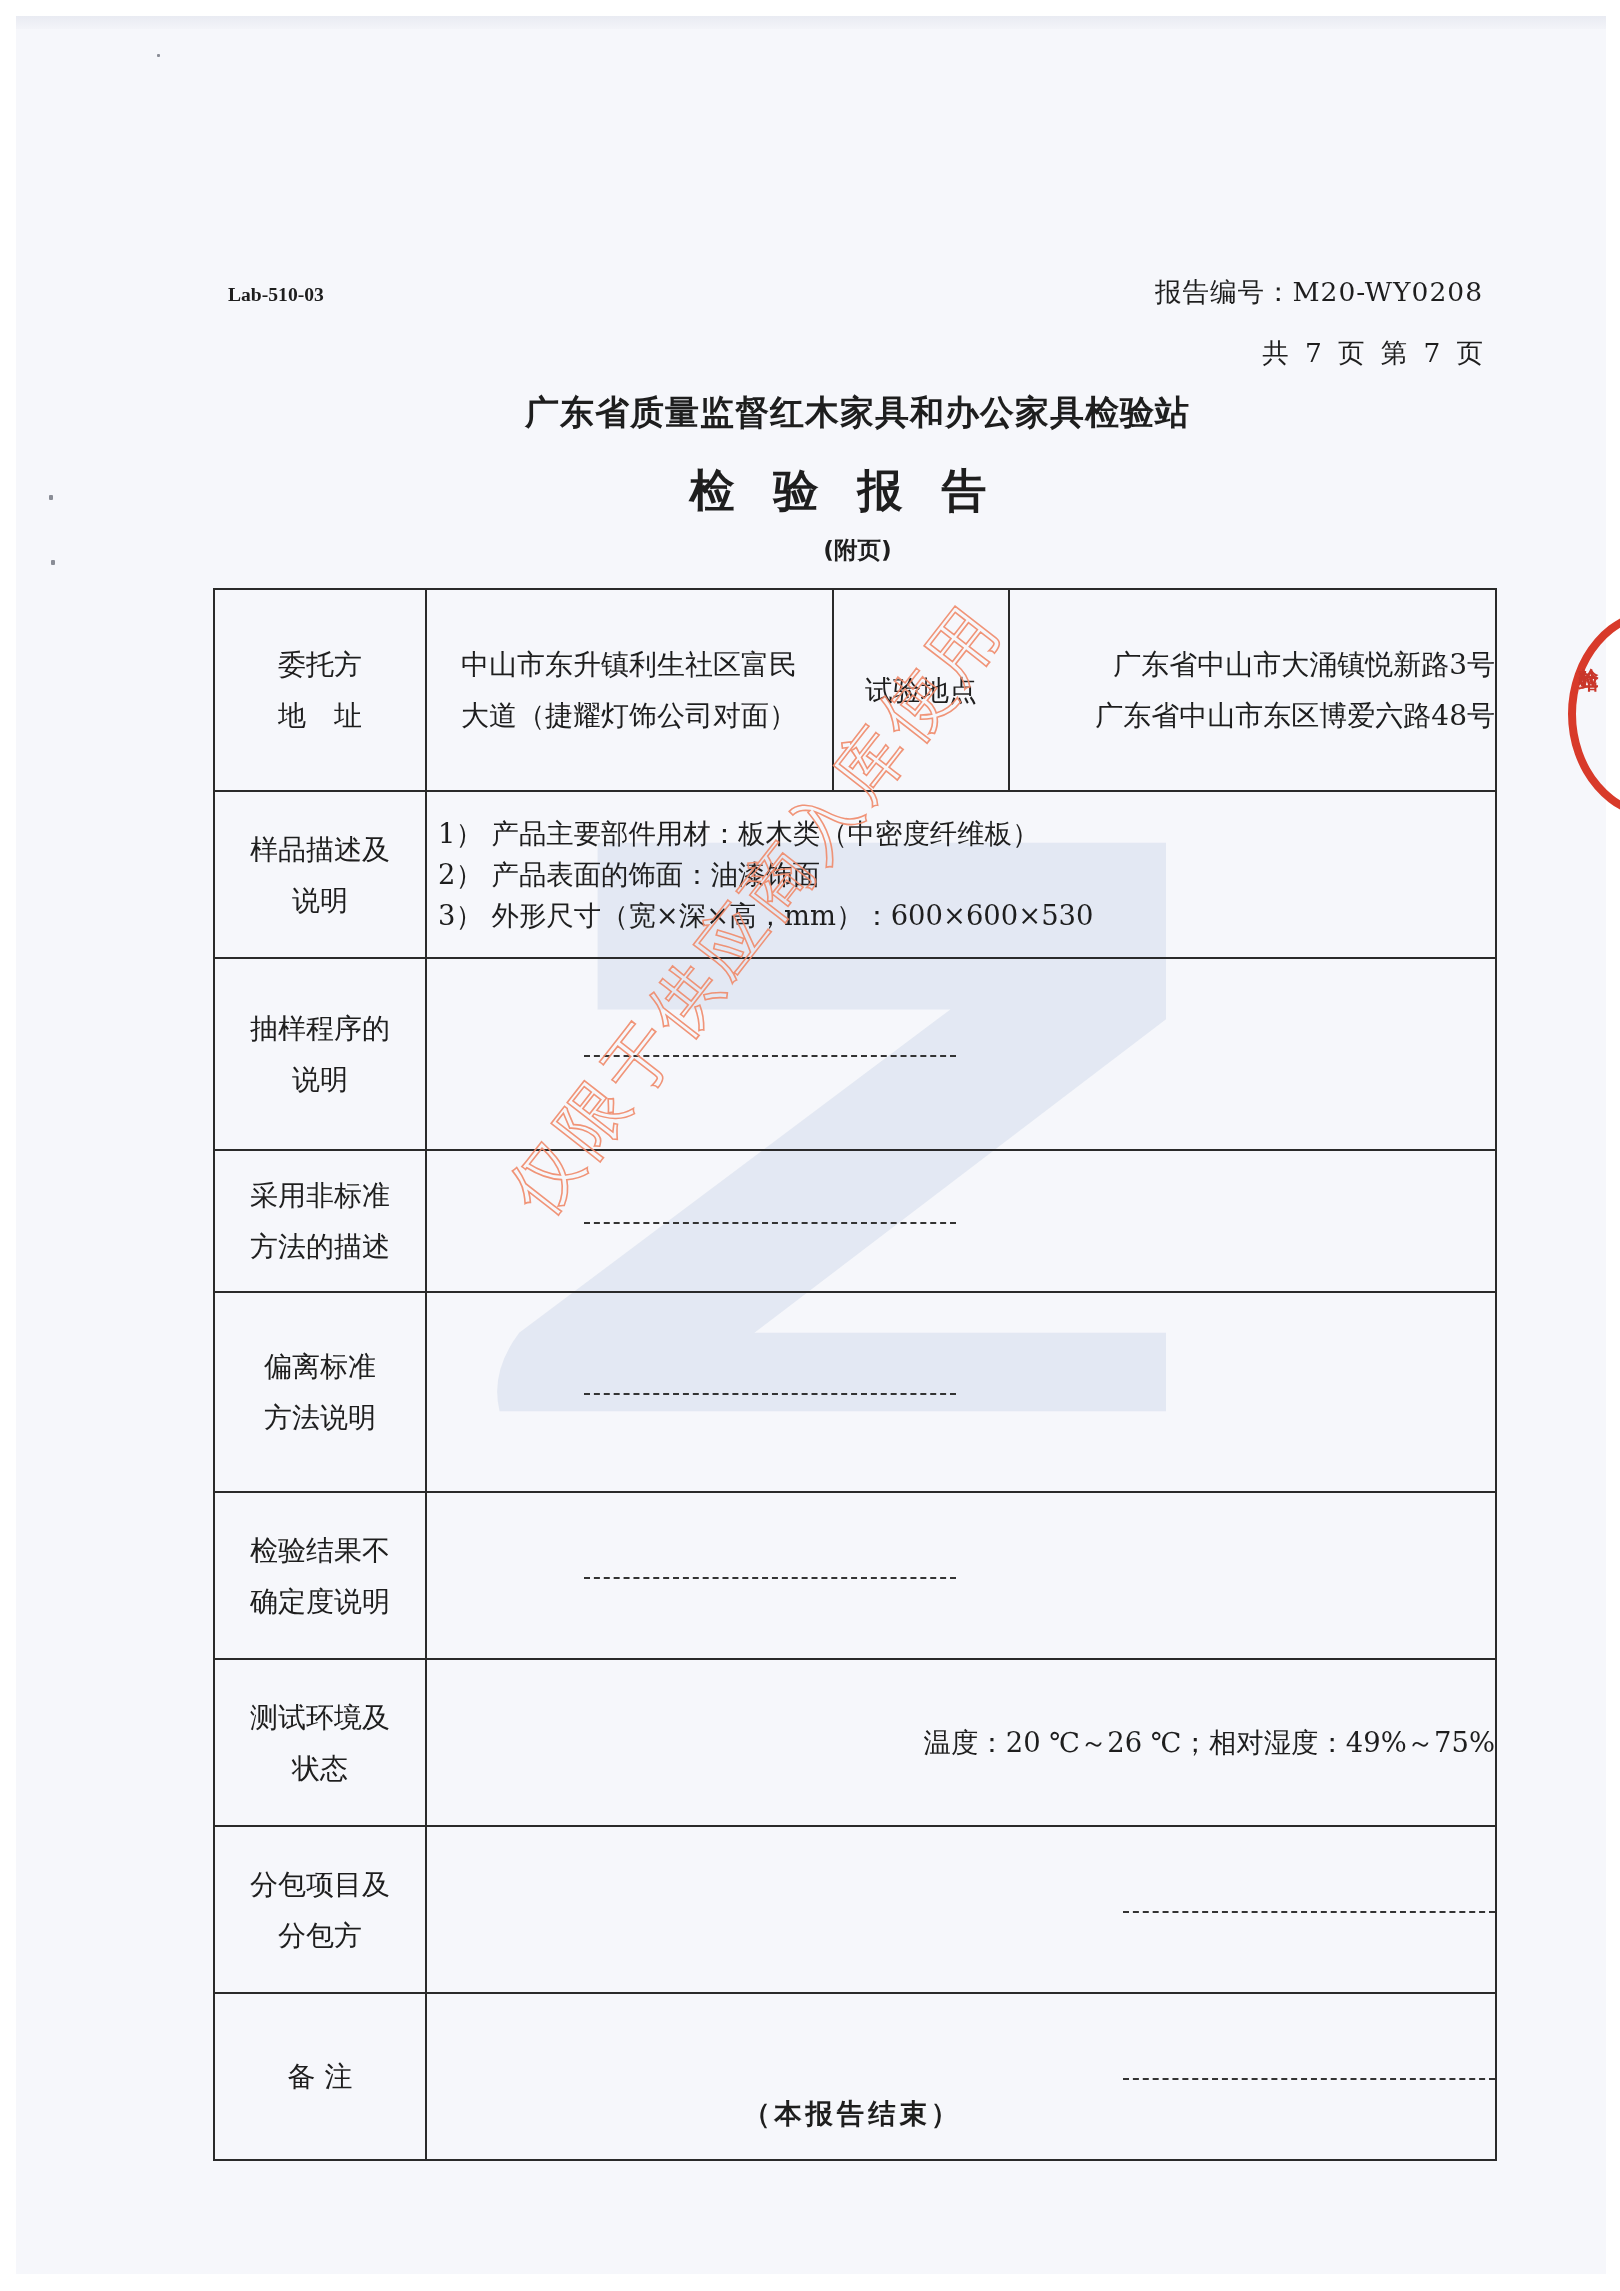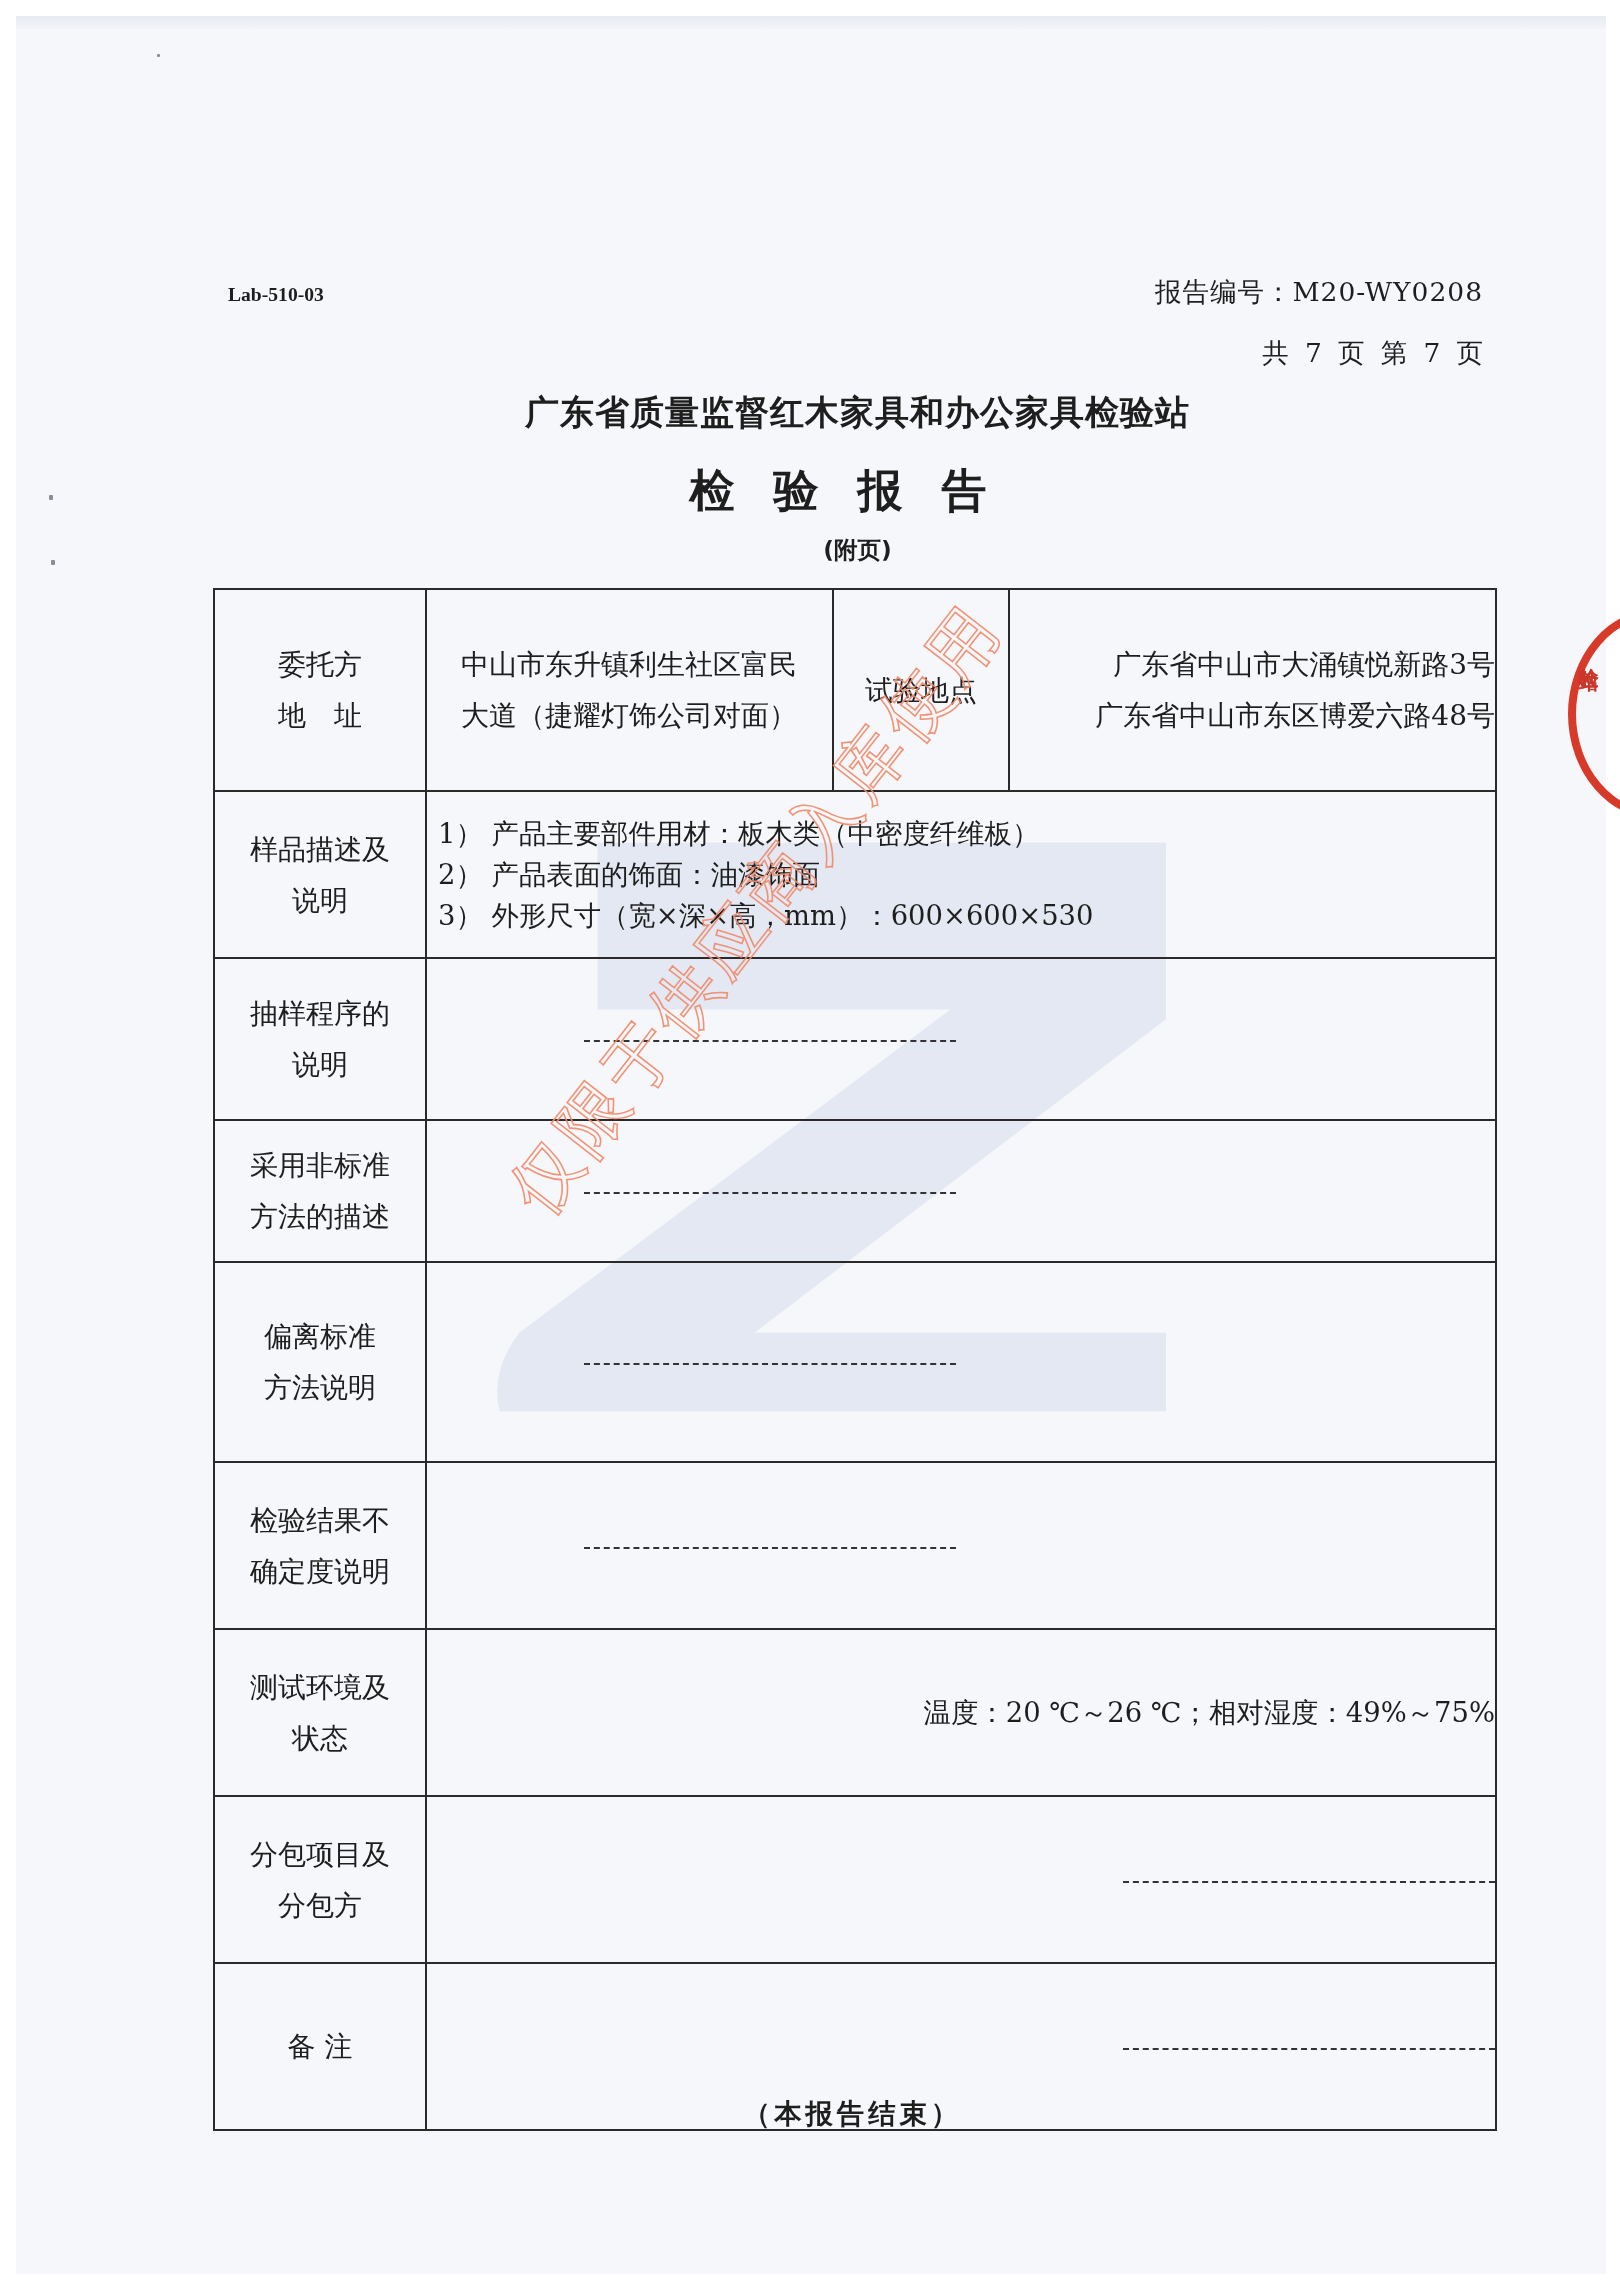--- a/index.html
+++ b/index.html
@@ -149,21 +149,21 @@
     <td class="label">
       <span class="l">样品描述及</span>
       <span class="l">说明</span>
     </td>
     <td colspan="3" class="left" style="padding-left:11px">
       <span class="list-line">1） 产品主要部件用材：板木类（中密度纤维板）</span>
       <span class="list-line">2） 产品表面的饰面：油漆饰面</span>
       <span class="list-line">3） 外形尺寸（宽×深×高，mm）：600×600×530</span>
     </td>
   </tr>
-  <tr style="height:162px">
+  <tr style="height:192px">
     <td class="label">
       <span class="l">抽样程序的</span>
       <span class="l">说明</span>
     </td>
     <td colspan="3" class="left">
       <span class="dash-line"></span>
     </td>
   </tr>
   <tr style="height:142px">
     <td class="label">

